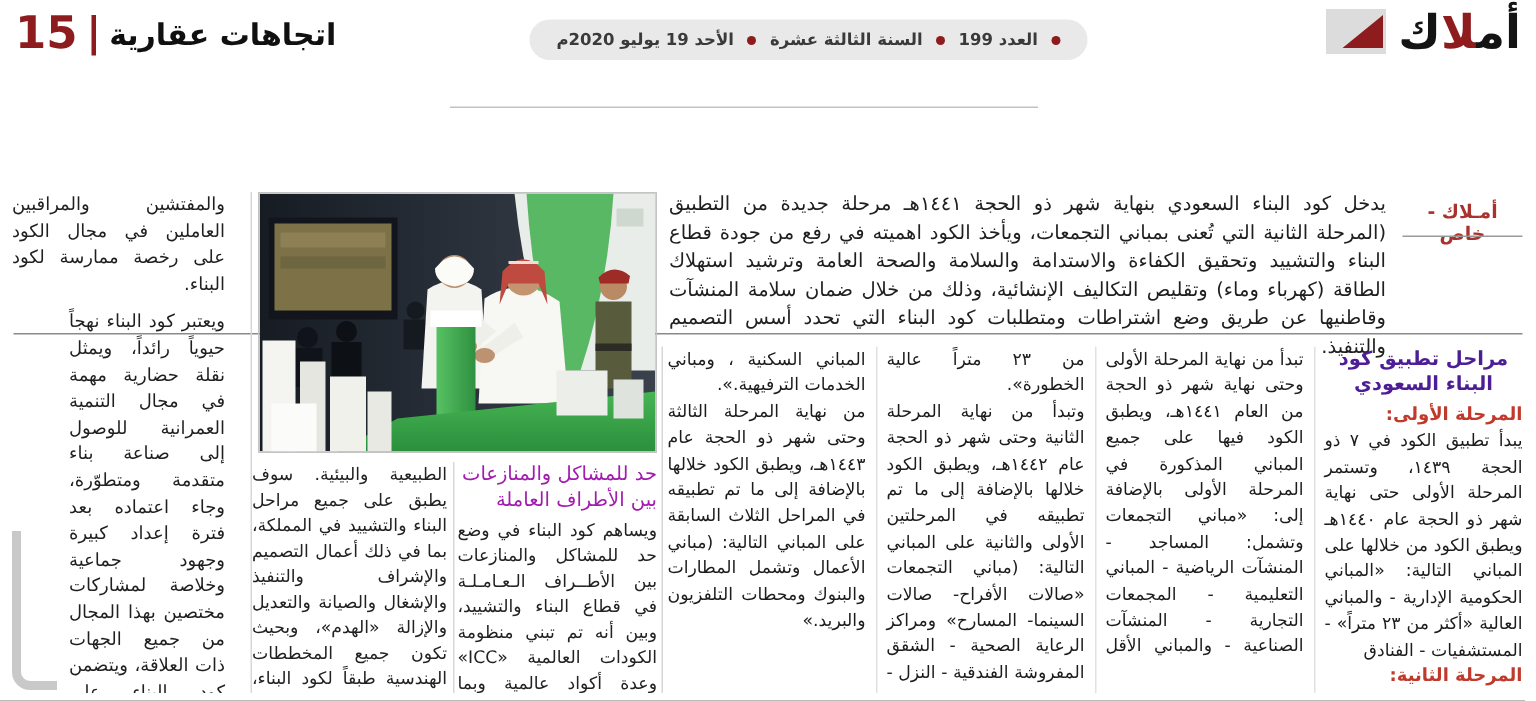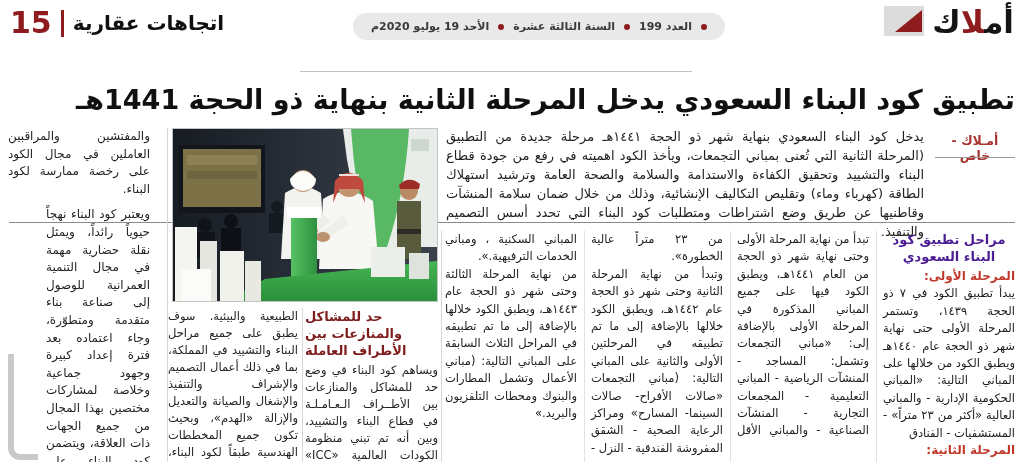--- a/index.html
+++ b/index.html
@@ -39,21 +39,21 @@
       column-count:4;column-gap:14px;column-fill:auto;column-rule:1px solid #e1e1e1;
       font-size:11.5px;line-height:17.4px;text-align:justify;color:#1c1c1c;}
   .sb-title{color:#4c1d95;font-weight:bold;font-size:13px;line-height:17px;text-align:center;margin:0 0 3px 0;}
   .phase-h{color:#c0392b;font-weight:bold;font-size:12px;line-height:17.4px;margin:0;}
   .phase-t{margin:0;}
 
   
   .midcol{position:absolute;top:308px;height:154px;overflow:hidden;font-size:11.5px;line-height:17px;text-align:justify;}
   .midcol.right{left:305px;width:133px;}
   .midcol.left{left:168px;width:130px;}
-  .mid-h{color:#7f1d1d;font-weight:bold;font-size:13px;line-height:17px;text-align:left;margin:0 0 3px 0;}
+  .mid-h{color:#a21caf;font-weight:normal;font-size:13px;line-height:17px;text-align:right;margin:0 0 3px 0;}
   .midcol p{margin:0;}
 
   
   .leftcol{position:absolute;left:8px;top:128px;width:158px;height:334px;overflow:hidden;
       font-size:12px;line-height:17.6px;text-align:justify;color:#1f1f1f;}
   .leftcol p{margin:0 16px 8px 0;}
   .end-bracket{float:left;width:24px;height:100px;margin:148px 8px 0 0;
       border-left:6px solid #c9c9c9;border-bottom:6px solid #c9c9c9;border-bottom-left-radius:12px;}
 
   
@@ -84,21 +84,20 @@
     <span>الأحد 19 يوليو 2020م</span>
   </div>
 
   <div class="section-block">
     <span class="page-num">15</span>
     <span class="vbar"></span>
     <span class="section-name">اتجاهات عقارية</span>
   </div>
 
   <div class="kicker-rule"></div>
-  <h1 class="headline" style="margin:0;">تطبيق كود البناء السعودي يدخل المرحلة الثانية بنهاية ذو الحجة 1441هـ</h1>
 
   <div class="byline">أمـلاك - خاص</div>
   <div class="byline-rule"></div>
   <div class="lead">يدخل كود البناء السعودي بنهاية شهر ذو الحجة ١٤٤١هـ مرحلة جديدة من التطبيق (المرحلة الثانية التي تُعنى بمباني التجمعات، ويأخذ الكود اهميته في رفع من جودة قطاع البناء والتشييد وتحقيق الكفاءة والاستدامة والسلامة والصحة العامة وترشيد استهلاك الطاقة (كهرباء وماء) وتقليص التكاليف الإنشائية، وذلك من خلال ضمان سلامة المنشآت وقاطنيها عن طريق وضع اشتراطات ومتطلبات كود البناء التي تحدد أسس التصميم والتنفيذ.</div>
   <div class="lead-rule"></div>
 
   <div class="photo">
     <svg width="264" height="172" viewBox="0 0 264 172">
       <defs>
         <linearGradient id="bg" x1="0" y1="0" x2="1" y2="0">

